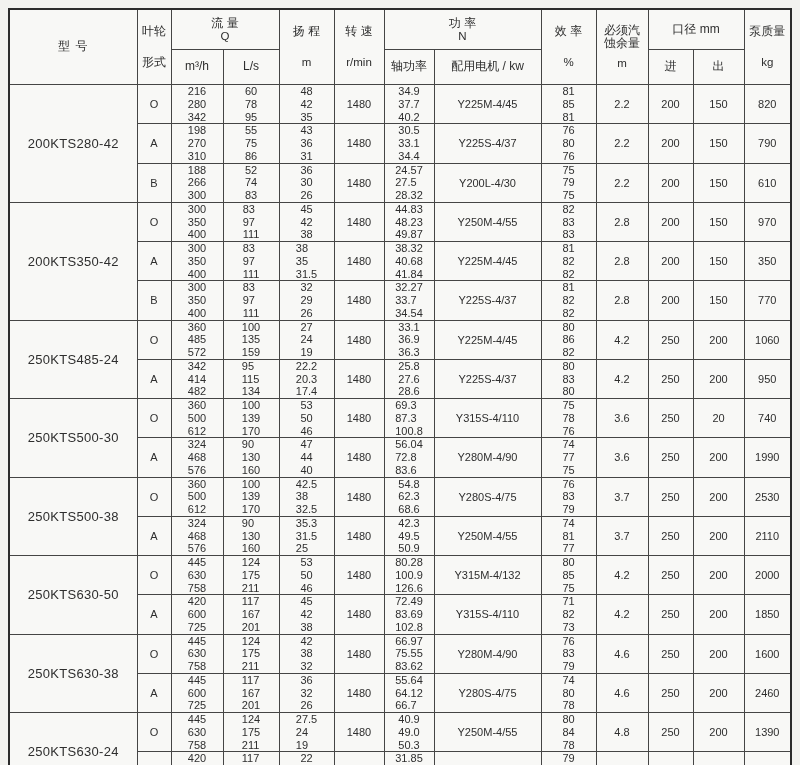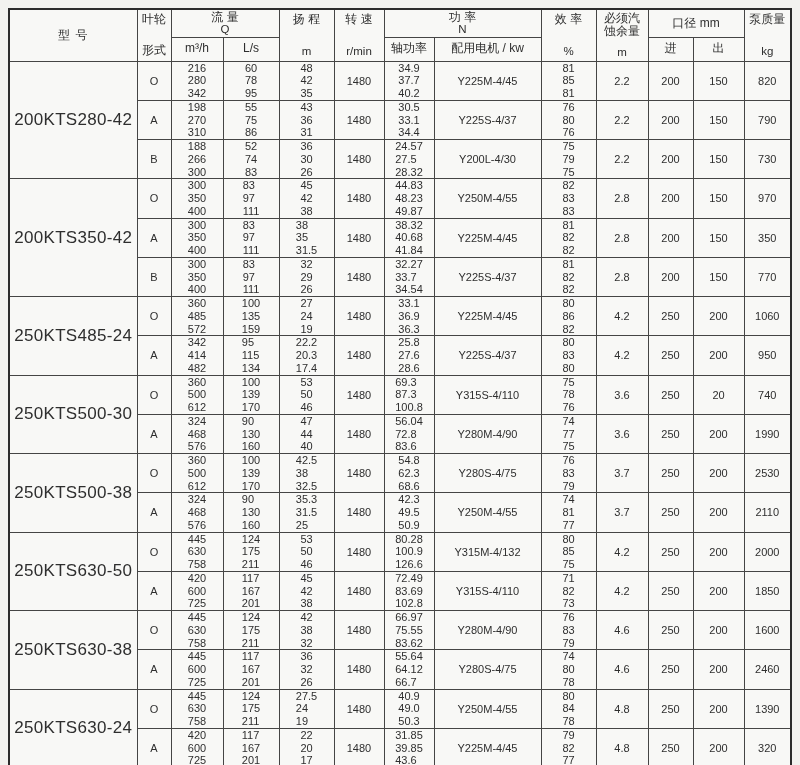--- a/index.html
+++ b/index.html
@@ -10,25 +10,25 @@
         background:#f8f8f6;border:2px solid #2b2b2b;}
   th,td{border:1px solid #454545;text-align:center;vertical-align:middle;
         padding:0 1px;font-weight:normal;overflow:hidden;}
   thead th{font-size:12px;line-height:1.1;}
   tbody td{font-size:11px;height:38px;}
   .h-row1{height:28px;}
   .h-row2{height:24px;font-size:11.5px;}
   .vspread{display:flex;flex-direction:column;justify-content:space-between;
            height:44px;padding:3px 0;}
   .vspread3{display:flex;flex-direction:column;justify-content:space-between;
-            height:46px;padding:2px 0;}
+            height:46px;padding:14px 0;}
   .tight{line-height:1.05;}
   .grp{line-height:1.1;}
   .stack{display:inline-block;text-align:left;line-height:1.16;}
-  .model{font-size:17px;letter-spacing:0.3px;}
+  .model{font-size:13px;letter-spacing:0.3px;}
   .cjk{letter-spacing:1px;text-align:right;}
   .sub{font-size:11.5px;}
 </style>
 </head>
 <body>
 
 <div class="page">
   <table>
     <colgroup>
       <col style="width:128px">
@@ -149,21 +149,21 @@
           <td><div class="stack">188<br>266<br>300</div></td>
           <td><div class="stack">52<br>74<br>83</div></td>
           <td><div class="stack">36<br>30<br>26</div></td>
           <td>1480</td>
           <td><div class="stack">24.57<br>27.5<br>28.32</div></td>
           <td>Y200L-4/30</td>
           <td><div class="stack">75<br>79<br>75</div></td>
           <td>2.2</td>
           <td>200</td>
           <td>150</td>
-          <td>730</td>
+          <td>610</td>
         </tr>
         <tr>
           <td rowspan="3" class="model">200KTS350-42</td>
           <td>O</td>
           <td><div class="stack">300<br>350<br>400</div></td>
           <td><div class="stack">83<br>97<br>111</div></td>
           <td><div class="stack">45<br>42<br>38</div></td>
           <td>1480</td>
           <td><div class="stack">44.83<br>48.23<br>49.87</div></td>
           <td>Y250M-4/55</td>

